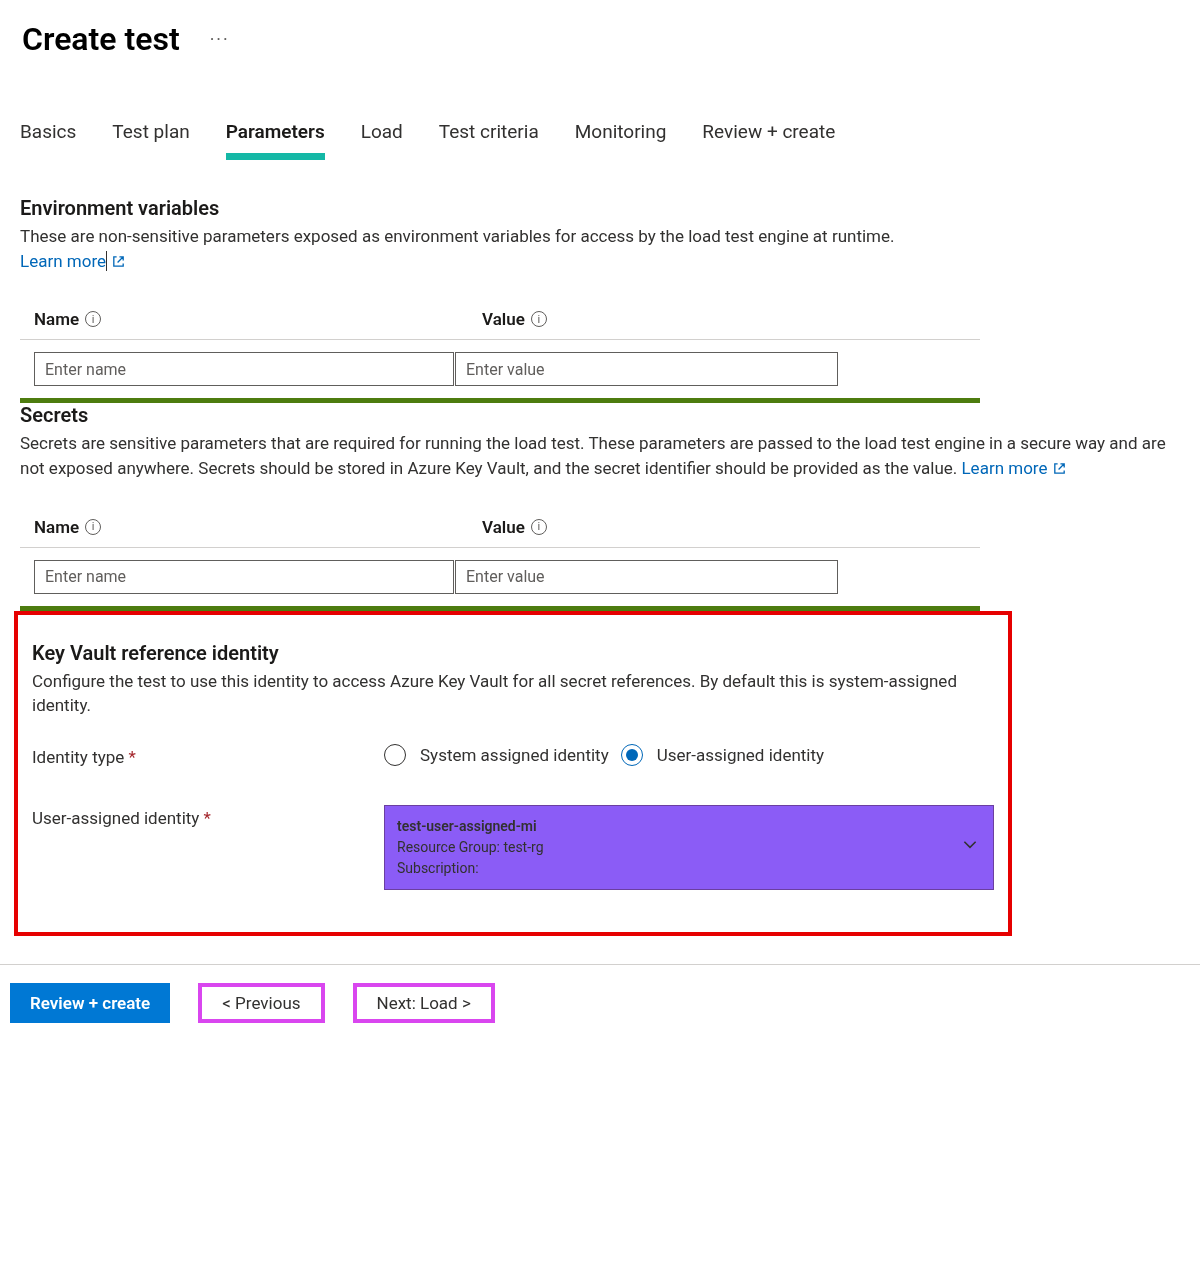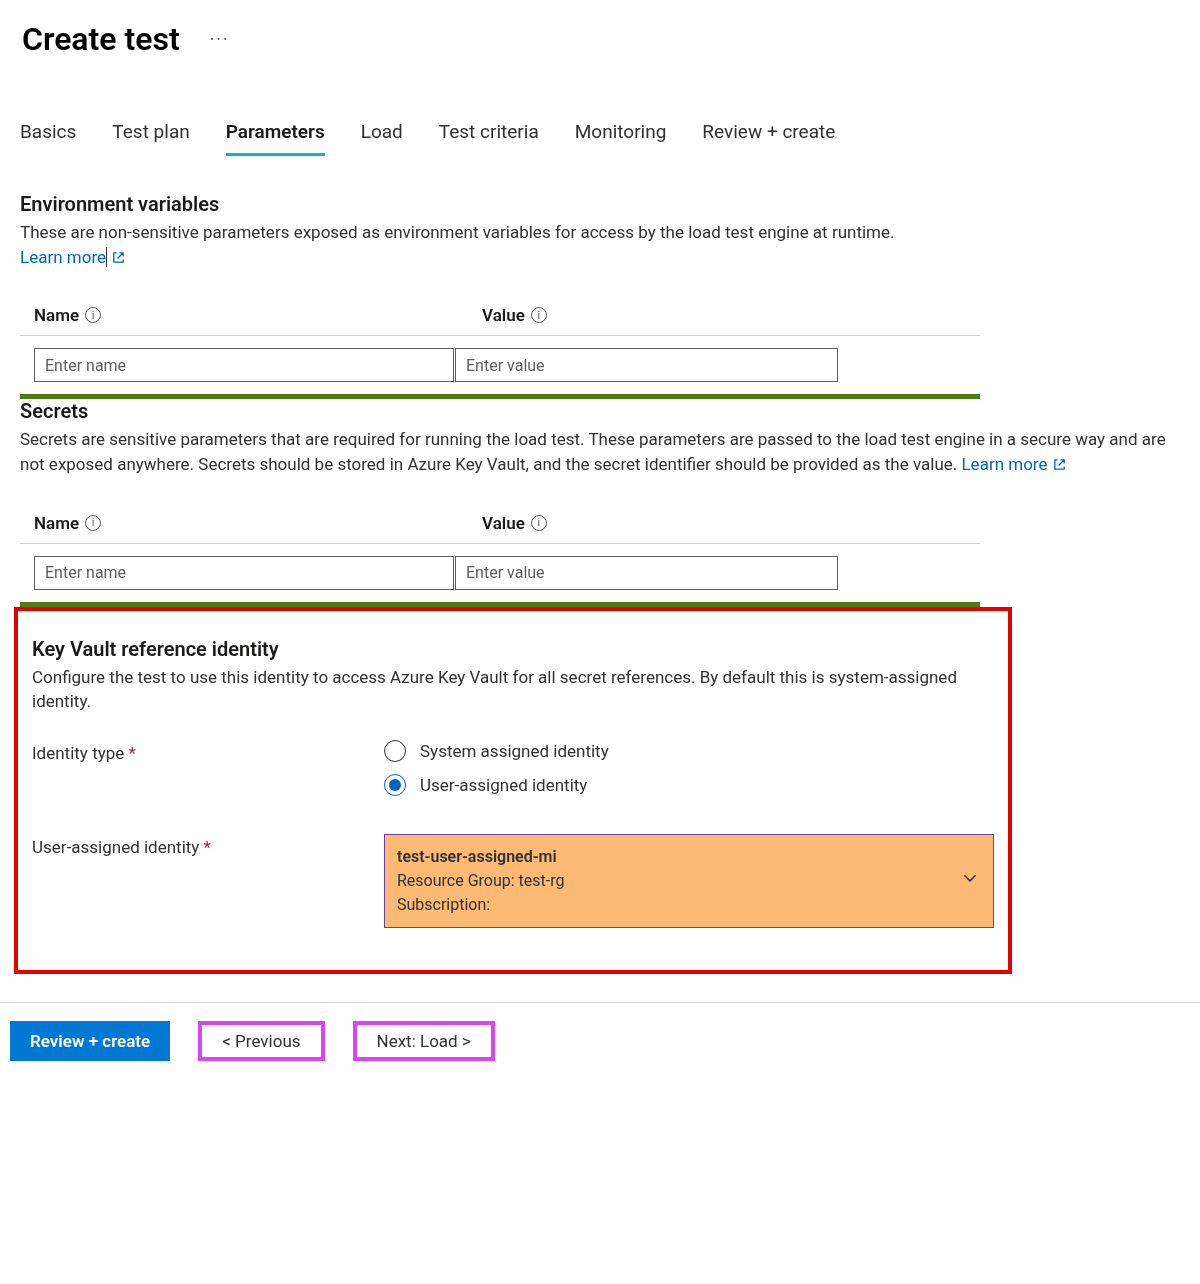--- a/index.html
+++ b/index.html
@@ -39,21 +39,21 @@
     font-size: 19px;
   }
   .tab {
     padding-bottom: 10px;
     color: #323130;
     cursor: pointer;
     border-bottom: 3px solid transparent;
   }
   .tab.active {
     font-weight: 600;
-    border-bottom: 3px solid #14b8a6;
+    border-bottom: 7px solid #14b8a6;
     color: #1b1a19;
   }
   .section-heading {
     font-size: 20px;
     font-weight: 600;
     color: #1b1a19;
     margin: 0 0 4px 0;
   }
   .section-desc {
     font-size: 17px;
@@ -131,21 +131,20 @@
   }
   .form-label {
     width: 352px;
     font-size: 17px;
     color: #323130;
     padding-top: 3px;
   }
   .req { color: #a4262c; }
   .radio-group {
     display: flex;
-    flex-direction: column;
     gap: 12px;
   }
   .radio-item {
     display: flex;
     align-items: center;
     gap: 14px;
     font-size: 17px;
     cursor: pointer;
   }
   .radio-outer {
@@ -164,24 +163,24 @@
     background: #0067b8;
     display: none;
   }
   .radio-item.selected .radio-inner { display: block; }
 
   .dropdown {
     width: 610px;
     border: 1px solid #6b3fa0;
     padding: 10px 40px 10px 12px;
     position: relative;
-    font-size: 16px;
+    font-size: 14px;
     line-height: 1.5;
     cursor: pointer;
-    background: #fdba74;
+    background: #8b5cf6;
   }
   .dropdown .dd-title { font-weight: 600; }
   .dropdown .chevron {
     position: absolute;
     right: 14px;
     top: 50%;
     transform: translateY(-50%);
   }
   .chevron svg { width: 18px; height: 18px; }
 

